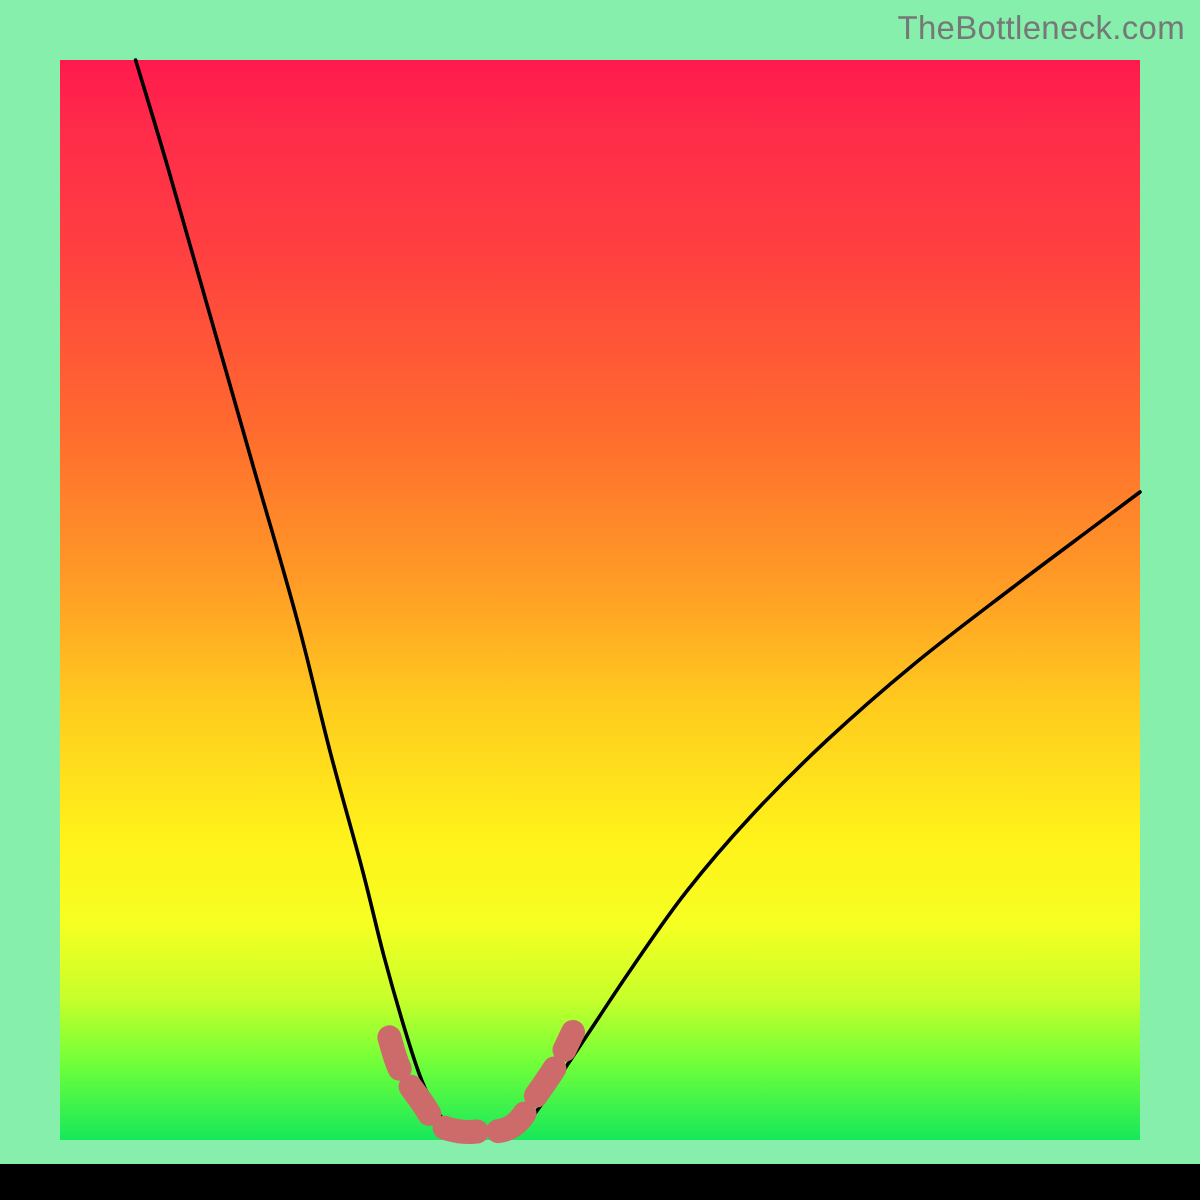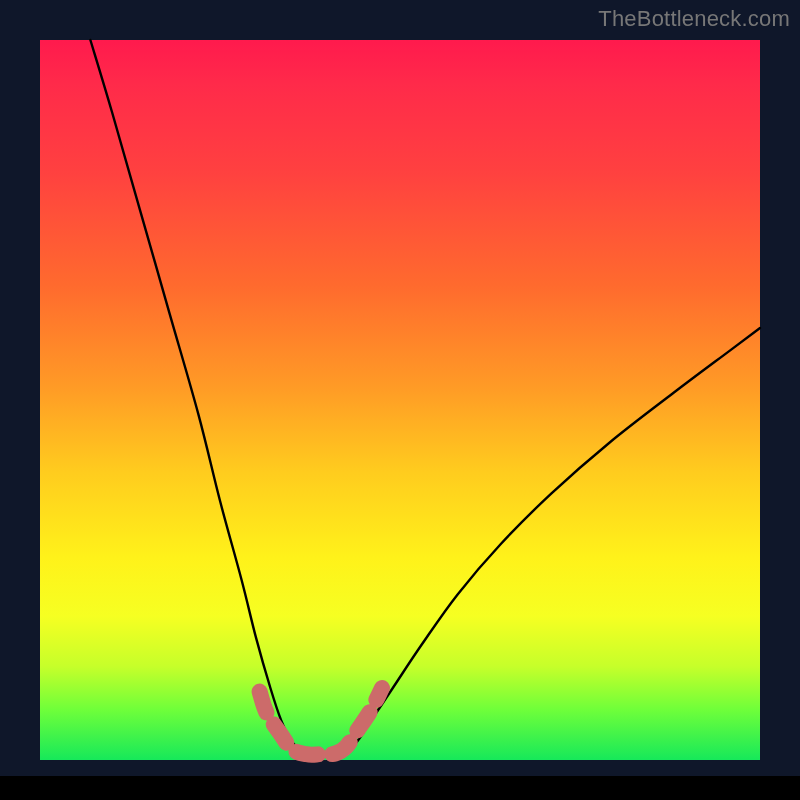--- a/index.html
+++ b/index.html
@@ -8,21 +8,21 @@
     width: 800px;
     height: 800px;
     background: #000;
     font-family: Arial, Helvetica, sans-serif;
     overflow: hidden;
   }
   .frame {
     position: relative;
     width: 800px;
     height: 776px;
-    background: #0f172a;
+    background: #86efac;
   }
   .plot-area {
     position: absolute;
     left: 40px;
     top: 40px;
     width: 720px;
     height: 720px;
     
     background: linear-gradient(
       to bottom,

